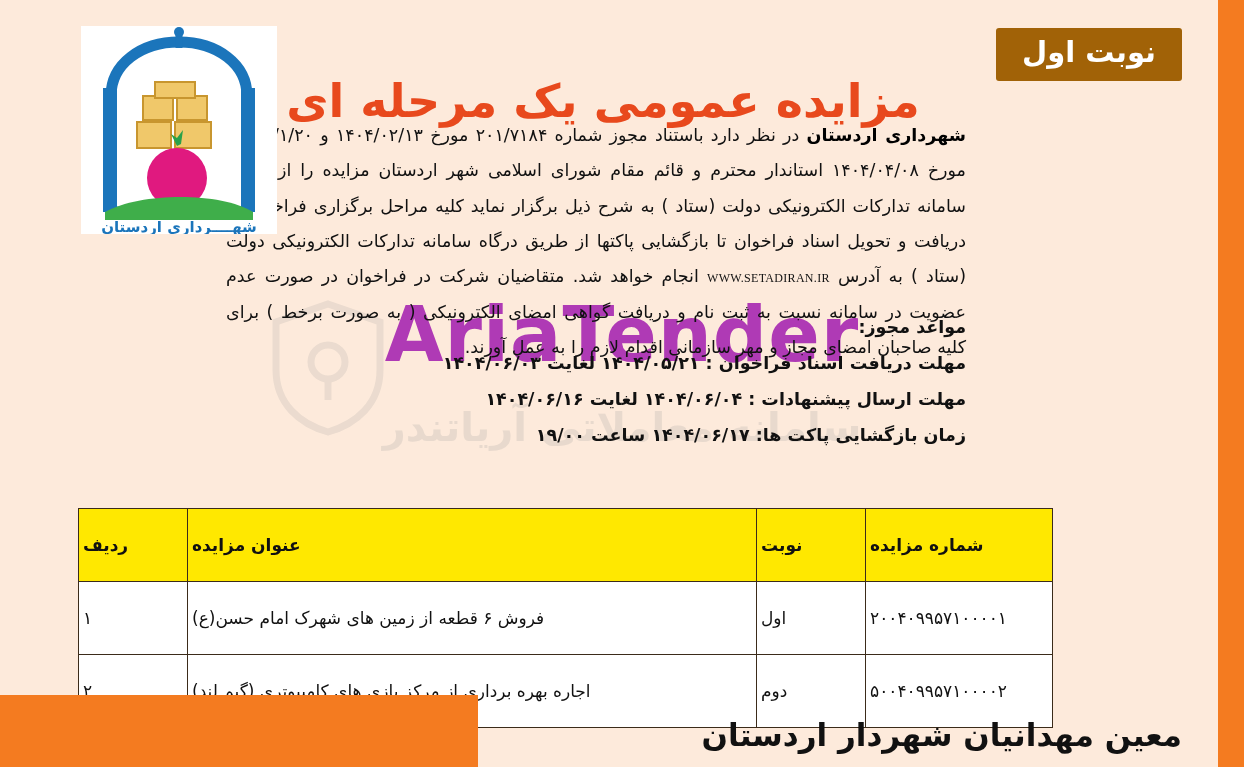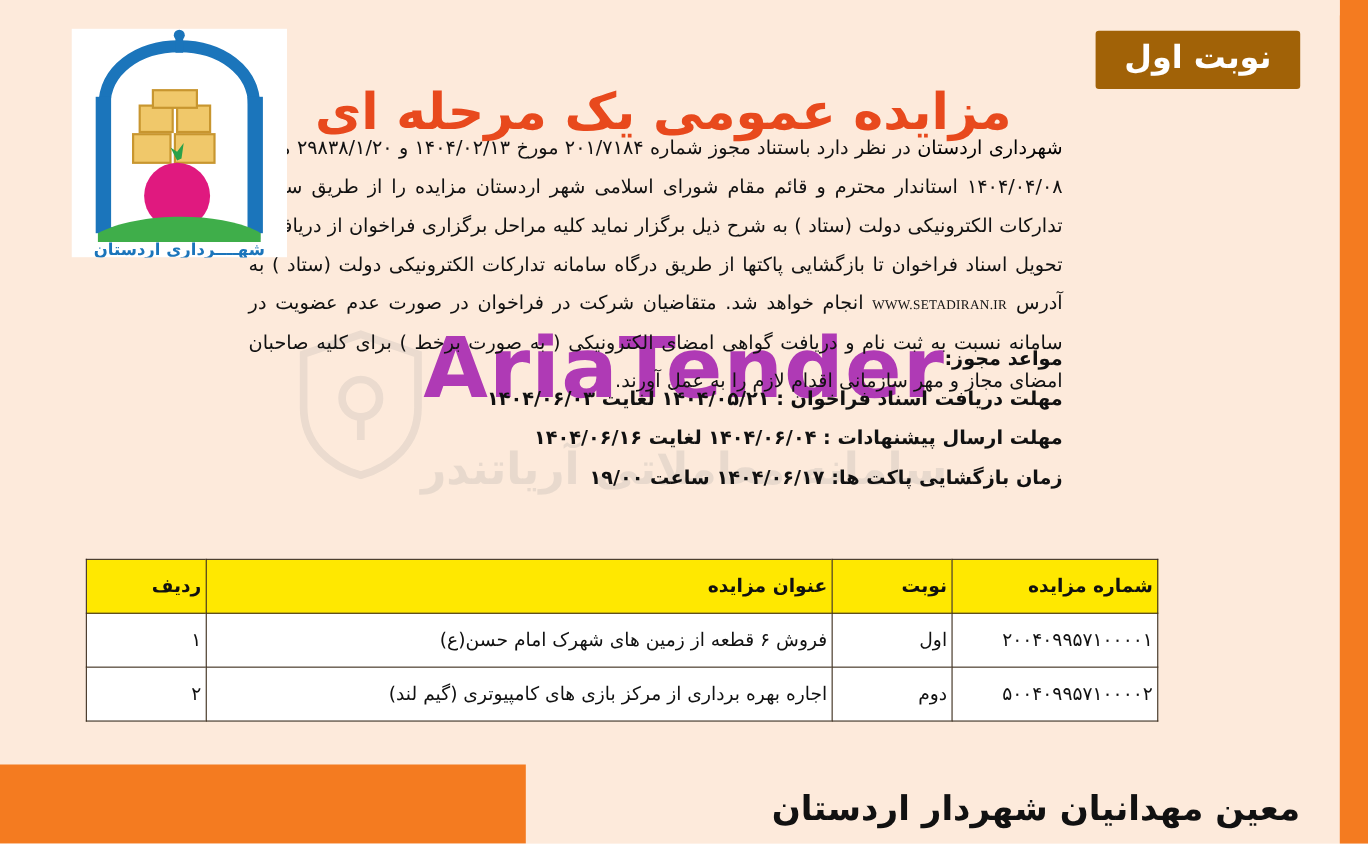--- a/index.html
+++ b/index.html
@@ -104,37 +104,36 @@
     line-height: 1.2;
     margin-top: 28px;
   }
   .logo {
     position: absolute;
     top: 26px;
     left: 48px;
     width: 229px;
     height: 208px;
     z-index: 3;
-    text-align: center;
   }
   
   .body-text {
     position: absolute;
     top: 118px;
     right: 252px;
     width: 740px;
     text-align: justify;
     text-align-last: right;
     color: #111111;
     font-size: 17.5px;
     line-height: 2.02;
     z-index: 2;
   }
   .body-text .org {
-    font-weight: normal;
+    font-weight: bold;
     color: #000000;
   }
   .body-text .url {
     font-family: Liberation Serif, serif;
     font-size: 12px;
     letter-spacing: .3px;
   }
   .dates {
     position: absolute;
     top: 310px;
@@ -162,25 +161,25 @@
     z-index: 3;
   }
   table.mz {
     border-collapse: collapse;
     width: 100%;
     background: #ffffff;
     table-layout: fixed;
   }
   table.mz th, table.mz td {
     border: 1px solid #3b2b1a;
-    text-align: right;
+    text-align: left;
     font-size: 17px;
     color: #111111;
     height: 44px;
-    padding: 2px 4px;
+    padding: 14px 4px;
   }
   table.mz thead th {
     background: #ffe800;
     font-weight: bold;
     height: 44px;
   }
   .col-num { width: 100px; }
   .col-title { width: 560px; }
   .col-nobat { width: 100px; }
   .col-code { width: 178px; }

